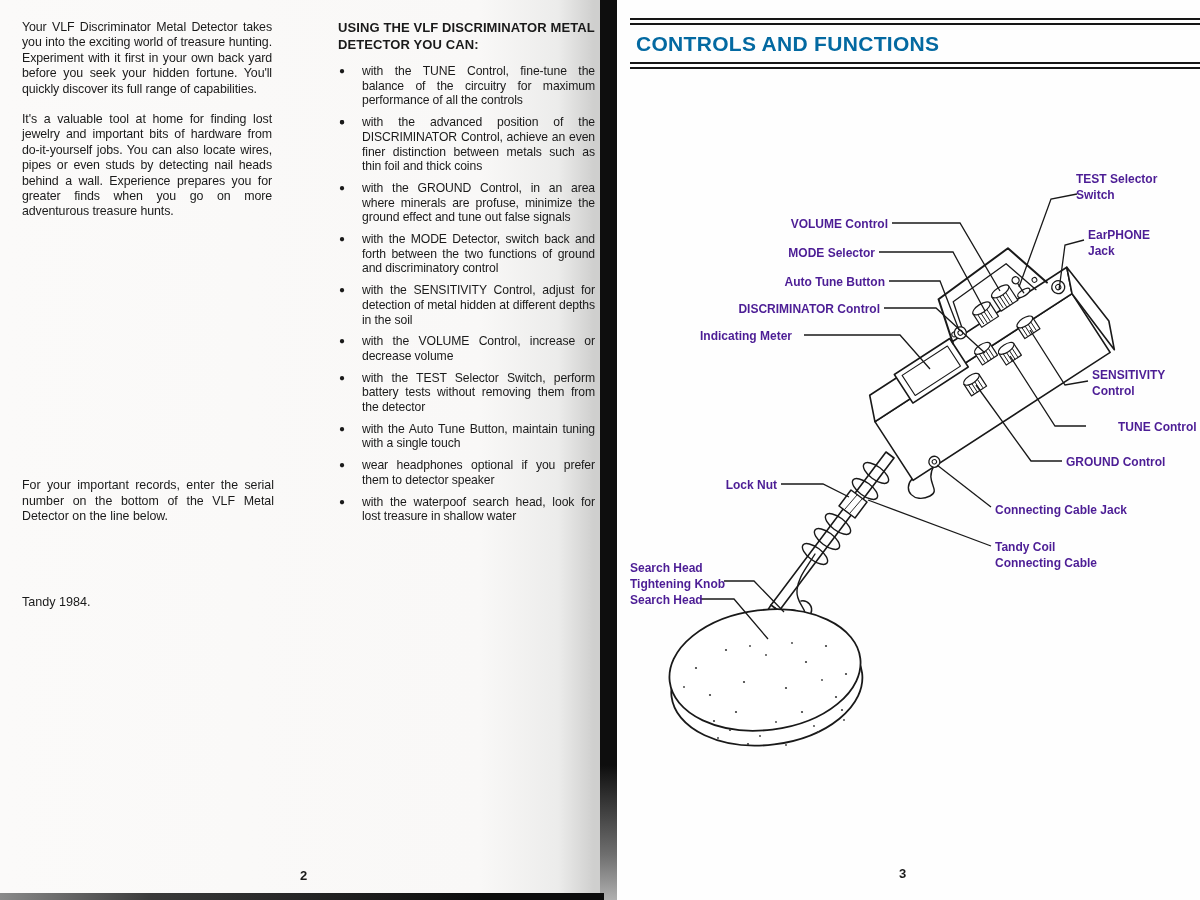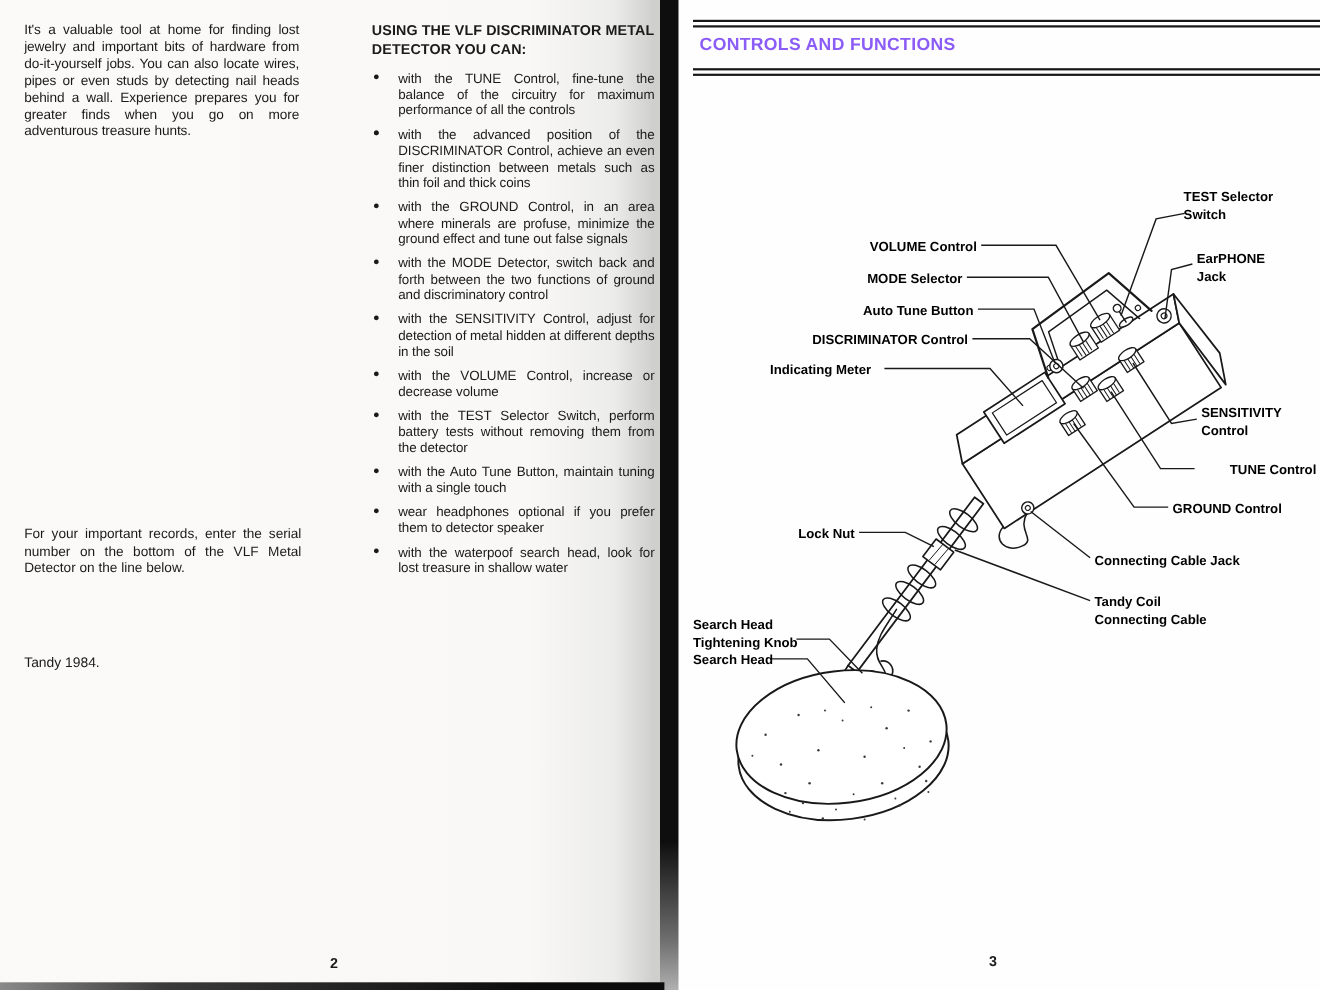--- a/index.html
+++ b/index.html
@@ -26,35 +26,36 @@
     background:linear-gradient(to bottom,#0e0e0e 0%,#0e0e0e 85%,#6f6f6f 95%,#b0b0b0 100%);}
   .bottom-bar{position:absolute;left:0;top:893px;width:604px;height:7px;
     background:linear-gradient(to right,#8a8a8a 0%,#3a3a3a 25%,#0c0c0c 80%);}
   
   .page-right{position:absolute;left:617px;top:0;width:583px;height:900px;background:#fefefe;}
   .rule{position:absolute;background:#161616;}
   .r1{left:630px;top:18px;width:570px;height:2px;}
   .r2{left:630px;top:23px;width:570px;height:2px;}
   .r3{left:630px;top:62px;width:570px;height:2px;}
   .r4{left:630px;top:67px;width:570px;height:2px;}
-  .section-title{position:absolute;left:636px;top:32px;margin:0;font-size:16px;font-weight:bold;
-    letter-spacing:0.3px;color:#8b5cf6;}
+  .section-title{position:absolute;left:636px;top:32px;margin:0;font-size:21px;font-weight:bold;
+    letter-spacing:0.3px;color:#0369a1;}
   
   .diagram{position:absolute;left:618px;top:80px;width:582px;height:790px;}
   .diagram svg{position:absolute;left:0;top:0;}
-  .dlabel{position:absolute;font-size:12px;font-weight:600;line-height:15.5px;color:#000000;white-space:nowrap;}
+  .dlabel{position:absolute;font-size:12px;font-weight:600;line-height:15.5px;color:#4c1d95;white-space:nowrap;}
   .dlabel.r{text-align:right;}
 </style>
 </head>
 <body>
 
 <div class="sheet">
 
   <div class="page-left">
     <div class="col1">
+      <p>Your VLF Discriminator Metal Detector takes you into the exciting world of treasure hunting. Experiment with it first in your own back yard before you seek your hidden fortune. You'll quickly discover its full range of capabilities.</p>
       <p>It's a valuable tool at home for finding lost jewelry and important bits of hardware from do-it-yourself jobs. You can also locate wires, pipes or even studs by detecting nail heads behind a wall. Experience prepares you for greater finds when you go on more adventurous treasure hunts.</p>
     </div>
     <div class="records">For your important records, enter the serial number on the bottom of the VLF Metal Detector on the line below.</div>
     <div class="tandy">Tandy 1984.</div>
 
     <div class="col2">
       <h2>USING THE VLF DISCRIMINATOR METAL DETECTOR YOU CAN:</h2>
       <ul id="bullet-list">
           <li><span class="dot">●</span><span>with the TUNE Control, fine-tune the balance of the circuitry for maximum performance of all the controls</span></li>
           <li><span class="dot">●</span></li>

